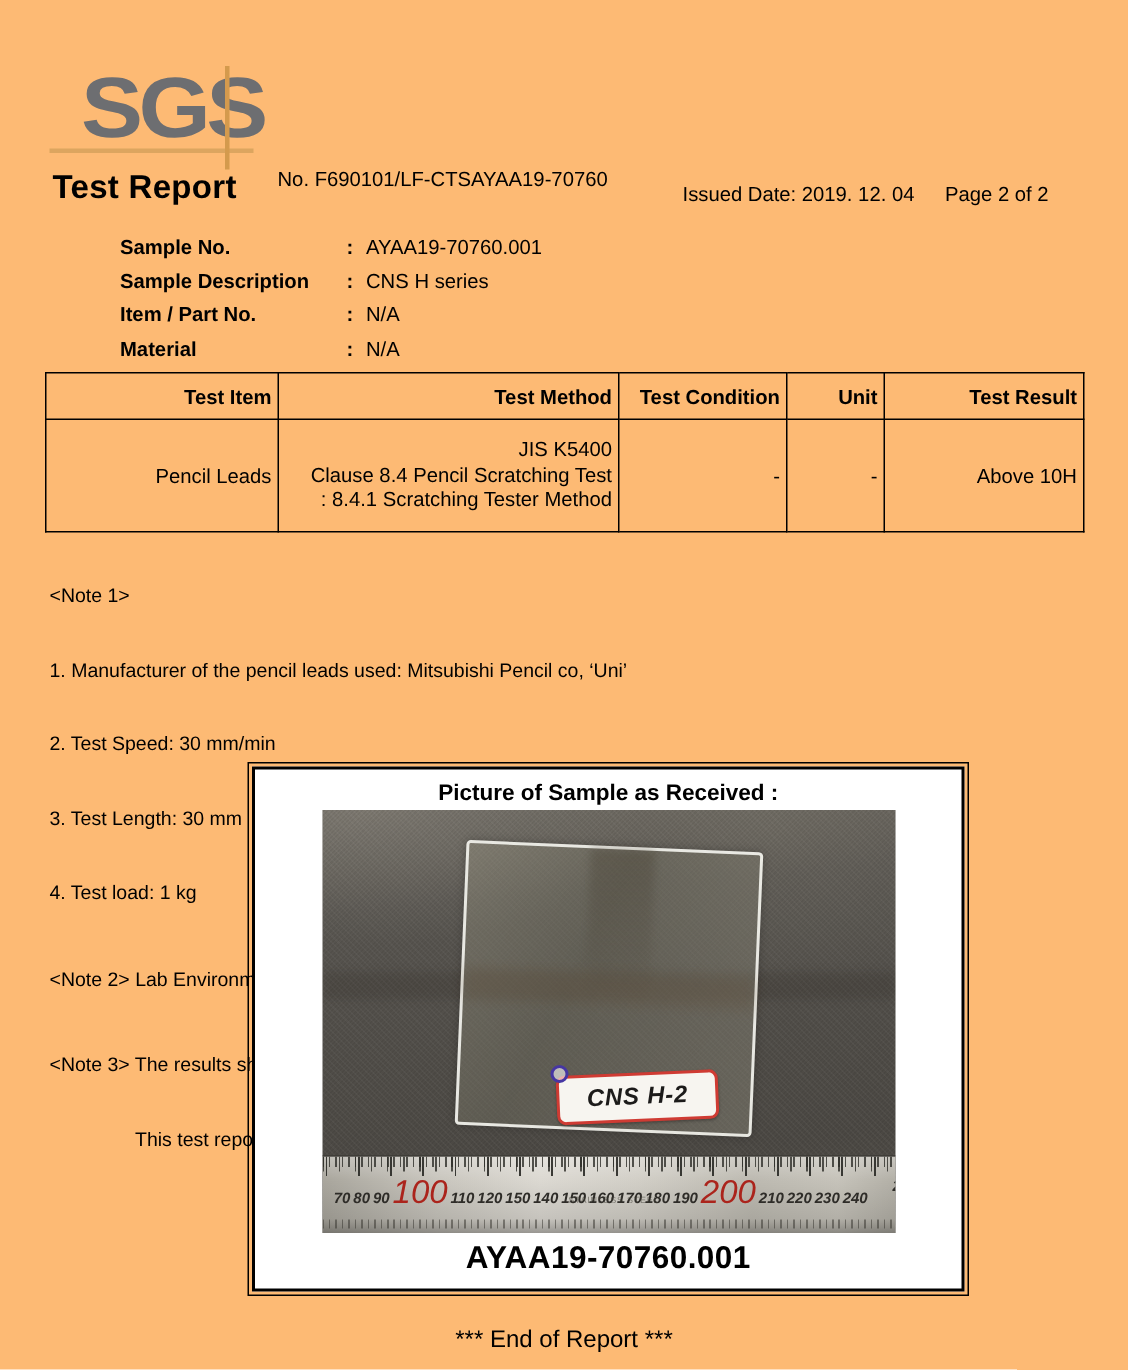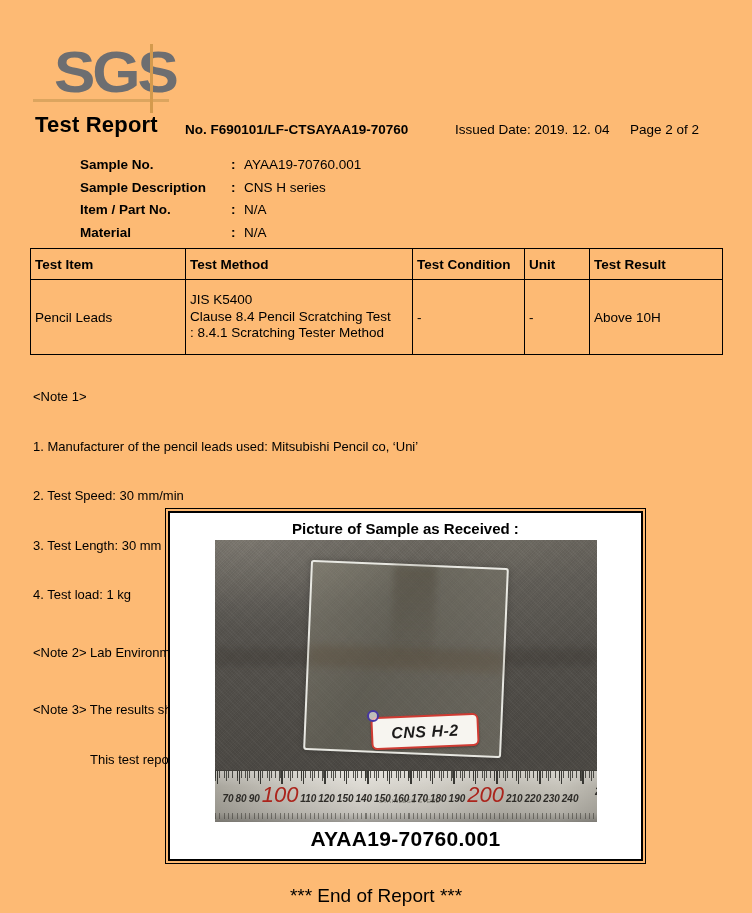--- a/index.html
+++ b/index.html
@@ -10,35 +10,35 @@
   
   .logo-text{
     position:absolute;left:54px;top:40px;font-size:62px;font-weight:bold;
     color:#6d6e71;letter-spacing:-3px;transform:scaleY(0.92);transform-origin:top left;
     font-family:"Liberation Sans",sans-serif;
   }
   .logo-hline{position:absolute;left:33px;top:99px;width:136px;height:3px;background:#dca55f;}
   .logo-vline{position:absolute;left:150px;top:44px;width:3px;height:69px;background:#d49a4d;}
   
   .report-title{position:absolute;left:35px;top:112px;font-size:22px;font-weight:bold;letter-spacing:0.2px;}
-  .report-no{position:absolute;left:185px;top:122px;font-size:13.5px;font-weight:bold;}
+  .report-no{position:absolute;left:185px;top:112px;font-size:13.5px;font-weight:normal;}
   .issued-date{position:absolute;left:455px;top:122px;font-size:13.5px;}
   .page-ind{position:absolute;left:630px;top:122px;font-size:13.5px;}
   
   .sample-info{position:absolute;left:35px;top:153px;width:560px;margin-left:45px;}
   .si-row{display:flex;height:22.8px;align-items:center;font-size:13.5px;}
   .si-label{flex:0 0 151px;font-weight:bold;}
   .si-colon{flex:0 0 13px;font-weight:bold;}
   .si-value{flex:1;}
   
   .results-table{
     position:absolute;left:30px;top:248px;width:692px;border-collapse:collapse;table-layout:fixed;
   }
   .results-table th,.results-table td{
-    border:1.5px solid #000;font-size:13.5px;text-align:left;vertical-align:middle;padding:0 4px;
+    border:1.5px solid #000;font-size:13.5px;text-align:right;vertical-align:middle;padding:0 4px;
   }
   .results-table th{height:30px;font-weight:bold;}
   .results-table td{height:74px;}
   .tm-line{line-height:16.5px;}
   
   .notes{position:absolute;left:33px;top:356px;width:700px;font-size:13px;line-height:16.5px;white-space:pre-wrap;}
   .note-gap{margin-top:8px;}
   .note3-l2{padding-left:57px;}
   
   .picture-frame{position:absolute;left:137px;top:508px;width:481px;height:356px;border:1px solid #000;padding:2px;box-sizing:border-box;margin-left:28px;}
@@ -92,21 +92,21 @@
     background:repeating-linear-gradient(90deg, rgba(50,48,42,0.5) 0 1px, transparent 1px 4.3px);}
   .ruler-nums{
     position:absolute;left:8px;right:18px;top:11px;display:flex;justify-content:space-between;
     align-items:baseline;font-size:10px;font-style:italic;font-weight:600;color:#2e2c28;
   }
   .ruler-nums .red{font-size:22px;font-weight:400;color:#ab241c;}
   .ruler-brand{position:absolute;left:43%;top:27px;font-size:6px;color:rgba(60,58,50,0.55);letter-spacing:0.5px;}
   .ruler-edge-num{position:absolute;right:-4px;top:15px;font-size:10px;font-style:italic;font-weight:600;color:#2e2c28;}
   
   .photo-caption{text-align:center;font-size:21px;font-weight:bold;margin-top:5px;letter-spacing:0.3px;}
-  .end-of-report{position:absolute;left:0;top:885px;width:100%;text-align:center;font-size:19px;}
+  .end-of-report{position:absolute;left:0;top:885px;width:100%;text-align:center;font-size:16px;}
 </style>
 </head>
 <body>
 
 <div class="page">
 
   <div class="logo-text">SGS</div>
   <div class="logo-hline"></div>
   <div class="logo-vline"></div>
 

